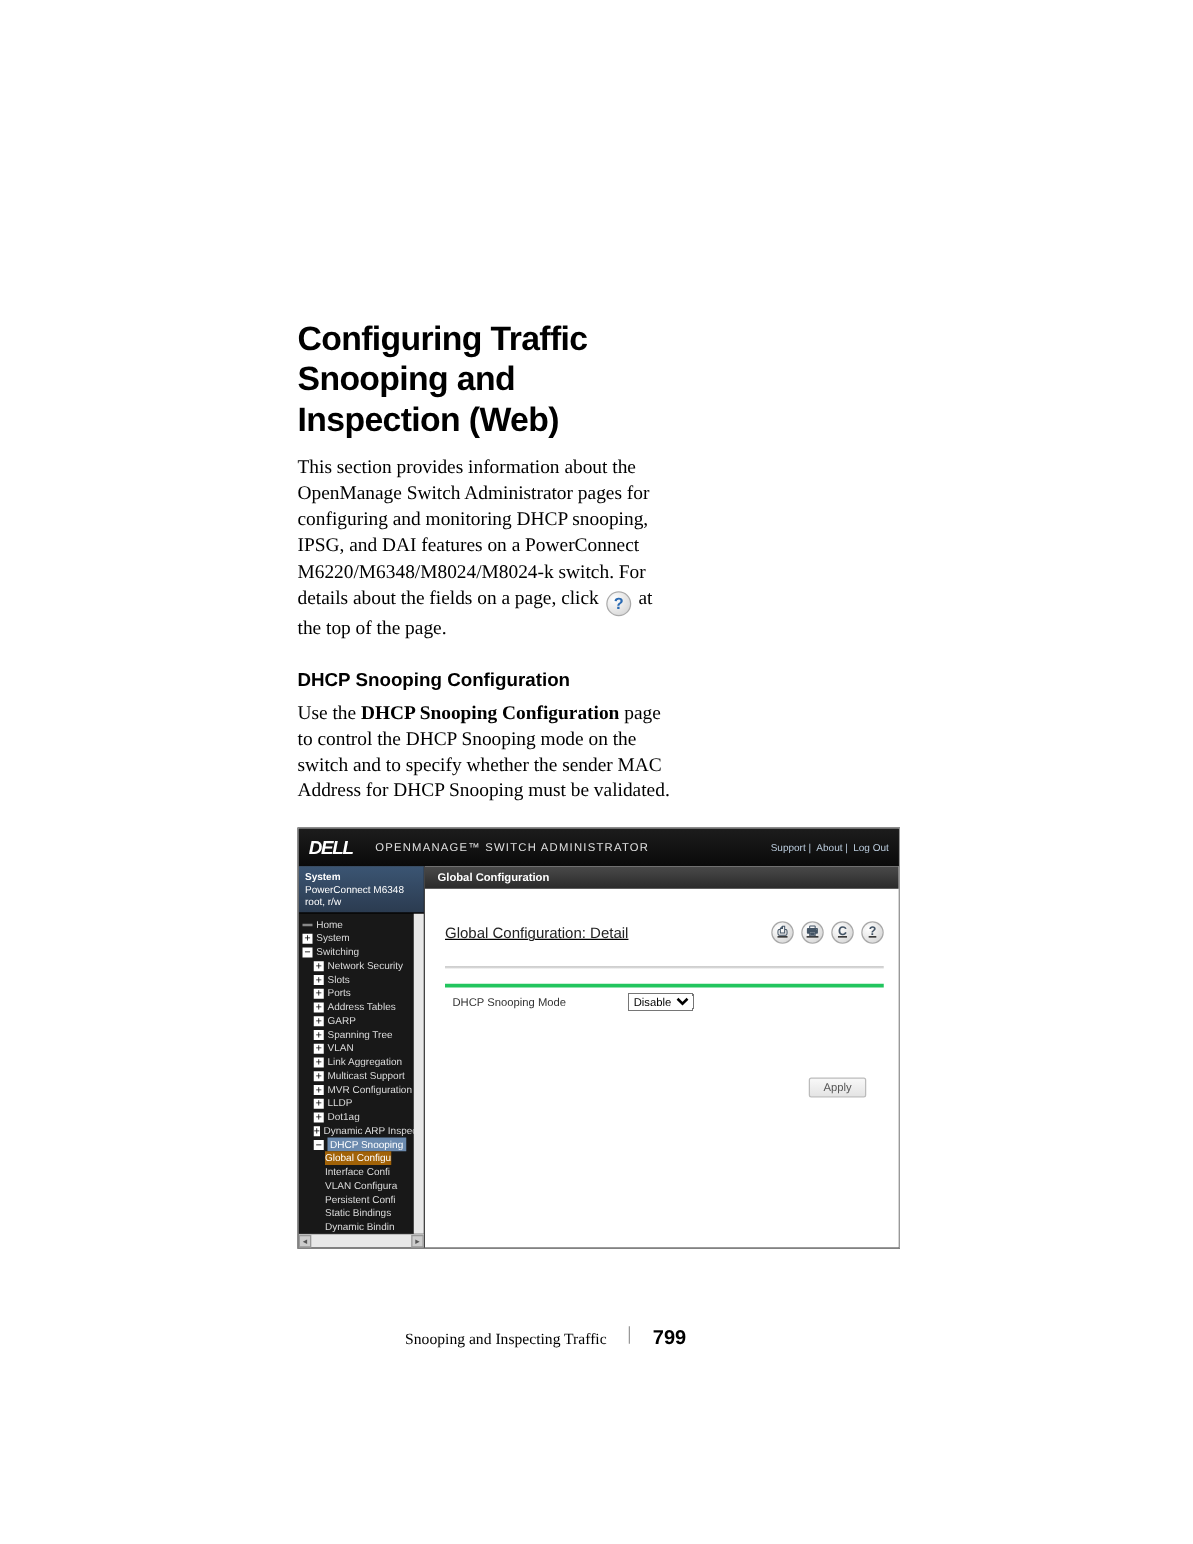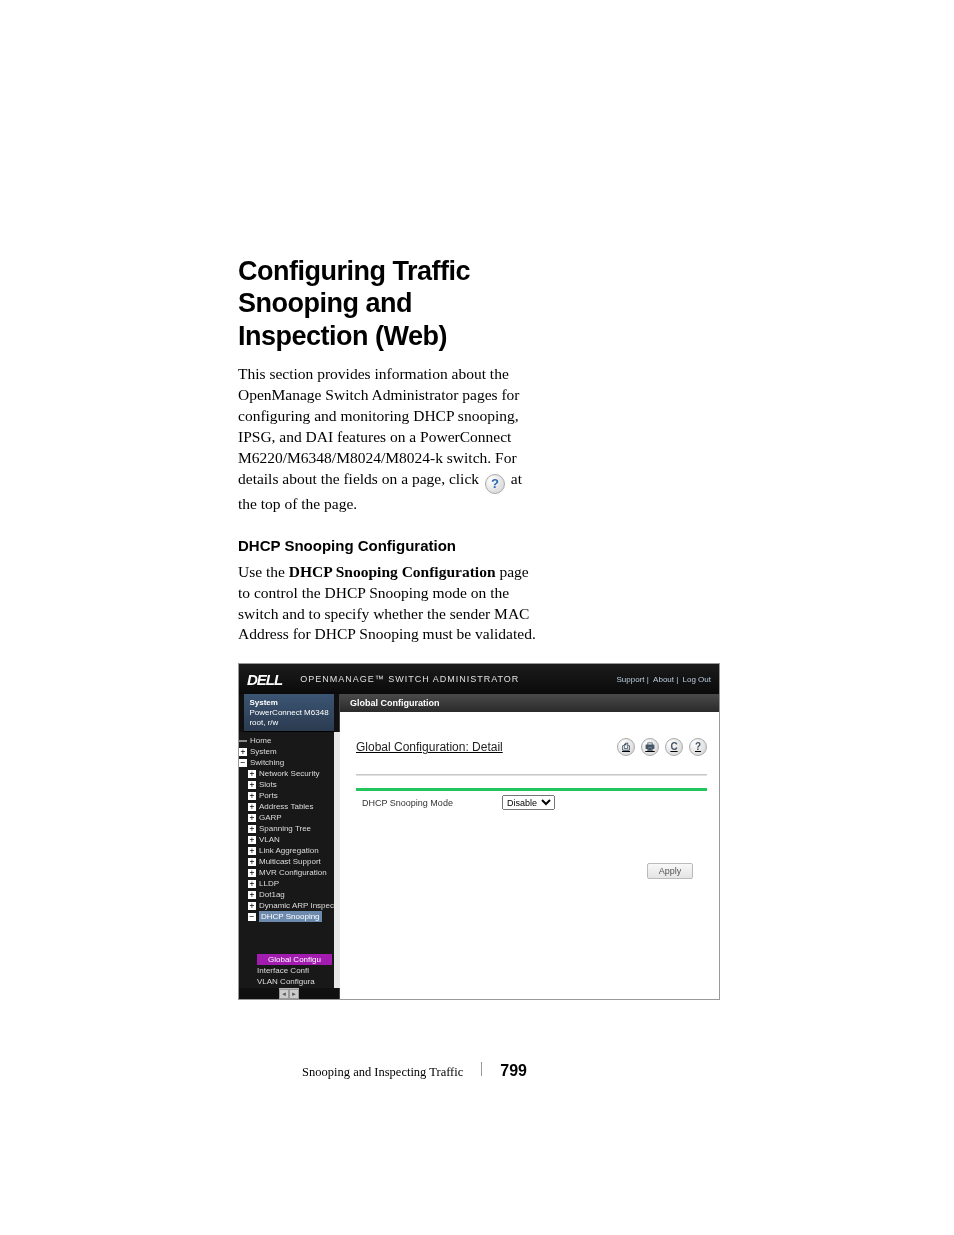--- a/index.html
+++ b/index.html
@@ -108,21 +108,20 @@
     display: flex;
     min-height: 0;
   }
   .ss-side {
     width: 100px;
     background: #101010;
     border-right: 1px solid #444;
     display: flex;
     flex-direction: column;
     position: relative;
-    align-items: center;
   }
   .ss-side-head {
     background: linear-gradient(#3b5573, #2b3b50);
     color: #fff;
     font-size: 8px;
     padding: 4px 5px;
     line-height: 1.2;
     border-bottom: 1px solid #000;
   }
   .ss-side-head .sys { font-weight: bold; }
@@ -184,21 +183,21 @@
     text-align: center;
     margin-right: 3px;
     font-family: monospace;
   }
   .dash {
     width: 8px; height: 2px;
     background: #888;
     margin-right: 3px;
   }
   .ss-tree ul { list-style:none; margin:0; padding-left:9px; }
-  .sel { background: #a21caf; color: #fff; padding: 0 11px; margin-top: 32px; }
+  .sel { background: #a16207; color: #fff; padding: 0 0; }
   .hl { background: #6b8aae; color: #fff; padding: 0 2px; }
 
   .ss-main {
     flex: 1;
     background: #fff;
     position: relative;
     display: flex;
     flex-direction: column;
   }
   .ss-crumb {
@@ -270,21 +269,21 @@
     color: #555;
     background: linear-gradient(#f8f8f8, #e4e4e4);
     border: 1px solid #bbb;
     border-radius: 2px;
   }
 
   
   .footer {
     position: absolute;
     bottom: 155px;
-    right: 240px;
+    right: 218px;
     font-size: 12.5px;
     display: flex;
     align-items: baseline;
   }
   .footer-text {
     font-family: Georgia, serif;
     color: #000;
   }
   .footer-sep {
     margin: 0 18px;

